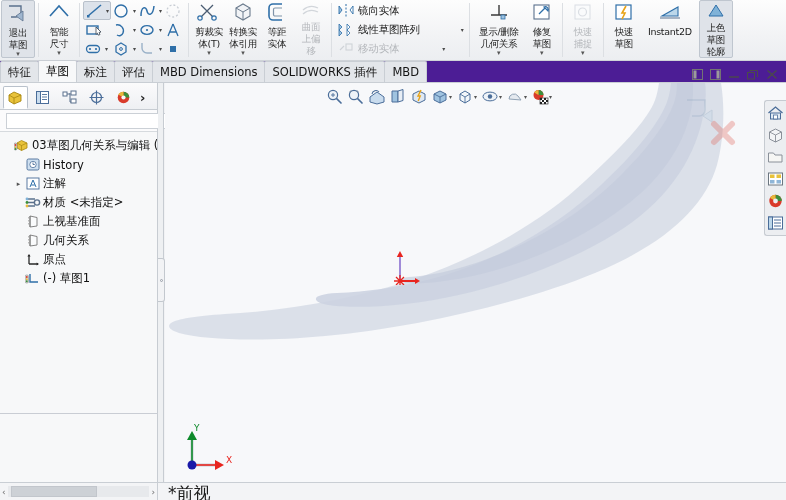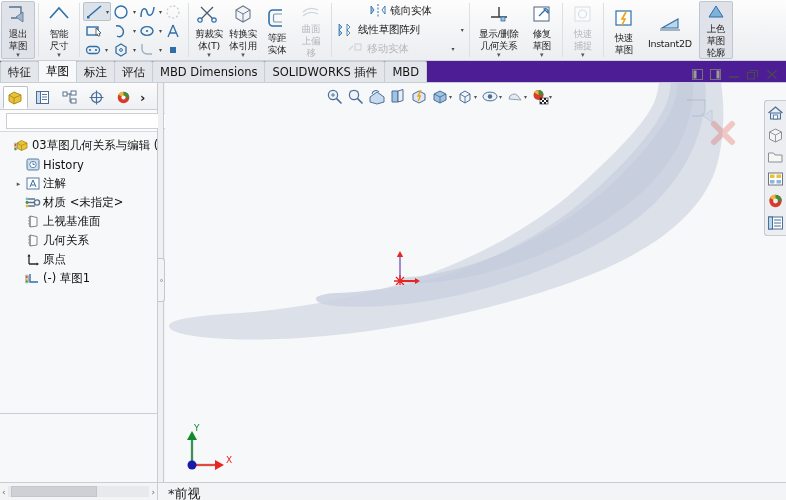--- a/index.html
+++ b/index.html
@@ -14,21 +14,21 @@
   }
   #app { position: relative; width: 786px; height: 500px; }
 
   
   .ribbon {
     position: absolute; left: 0; top: 0; width: 786px; height: 61px;
     background: linear-gradient(#fdfdfd, #f2f3f5 60%, #eceef1);
     border-bottom: 1px solid #cfd3d8;
     display: flex; align-items: stretch;
   }
-  .rgroup { display: flex; align-items: center; padding: 0 1px; }
+  .rgroup { display: flex; align-items: flex-start; padding: 0 1px; }
   .rsep { width: 1px; background: #dcdfe3; margin: 3px 2px; }
 
   .bigbtn {
     width: 34px; display: flex; flex-direction: column; align-items: center;
     justify-content: flex-start; padding-top: 2px; cursor: default;
   }
   .bigbtn.sel { background: #dfe3e9; border: 1px solid #bfc6cf; border-radius: 2px; }
   .bigbtn .lab {
     font-size: 9.5px; line-height: 11px; text-align: center; color: #1c1c1c;
     margin-top: 1px; letter-spacing: -0.3px;
@@ -129,21 +129,21 @@
 
   
   .bottom { position: absolute; left: 0; top: 482px; width: 786px; height: 18px;
             background: #f3f4f6; border-top: 1px solid #c9ced4; display: flex; align-items: center; }
   .hscrollwrap { width: 158px; height: 17px; display: flex; align-items: center;
                  gap: 2px; padding: 0 2px; border-right: 1px solid #c9ced4; background: #f3f4f6; }
   .hsarrow { font-size: 9px; color: #6a6a6a; cursor: default; }
   .hstrack { flex: 1; height: 11px; background: #e7e9ec; position: relative; }
   .hsthumb { position: absolute; left: 3px; top: 0; width: 86px; height: 11px;
              background: #cdd1d6; border: 1px solid #c2c6cc; }
-  .statustext { padding-left: 10px; font-size: 13px; color: #1a1a1a; white-space: nowrap;
+  .statustext { padding-left: 10px; font-size: 17px; color: #1a1a1a; white-space: nowrap;
                 overflow: hidden; height: 17px; line-height: 21px; }
 </style>
 </head>
 <body>
 
 <div id="app">
 
   <div class="ribbon">
 
     <div class="rgroup">

